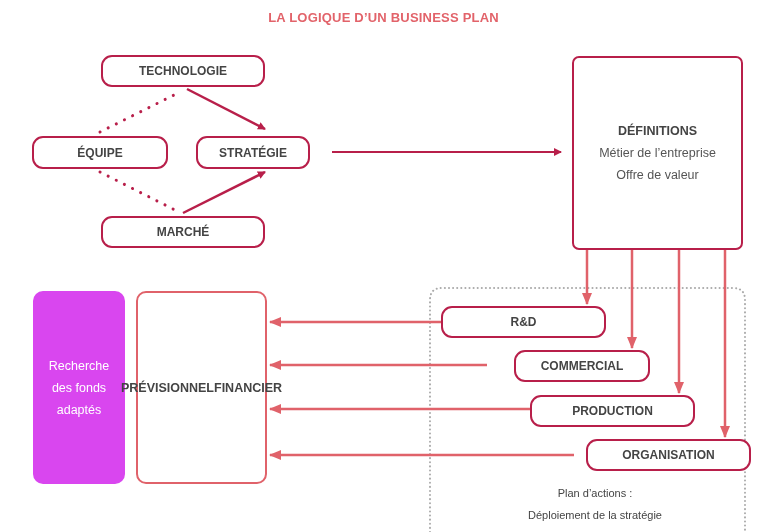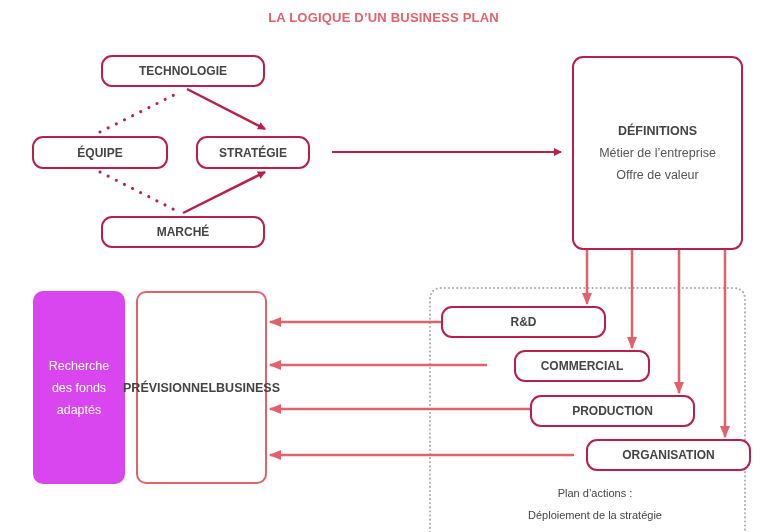--- a/index.html
+++ b/index.html
@@ -63,35 +63,35 @@
 <div class="box" style="left:32px;top:136px;width:136px;height:33px;">
   <span>ÉQUIPE</span>
 </div>
 <div class="box" style="left:196px;top:136px;width:114px;height:33px;">
   <span>STRATÉGIE</span>
 </div>
 <div class="box" style="left:101px;top:216px;width:164px;height:32px;">
   <span>MARCHÉ</span>
 </div>
 
-<div class="box defs" style="left:572px;top:56px;width:171px;height:194px;">
+<div class="box defs" style="left:572px;top:56px;width:171px;height:194px;border-radius:7px;">
   <span class="h">DÉFINITIONS</span>
   <span>Métier de l’entreprise</span>
   <span>Offre de valeur</span>
 </div>
 
 <div class="fund">
   <span>Recherche</span>
   <span>des fonds</span>
   <span>adaptés</span>
 </div>
 
 <div class="box light fin" style="left:136px;top:291px;width:131px;height:193px;">
   <span>PRÉVISIONNEL</span>
-  <span>BUSINESS</span>
+  <span>FINANCIER</span>
 </div>
 
 <div class="box" style="left:441px;top:306px;width:165px;height:32px;">
   <span>R&amp;D</span>
 </div>
 <div class="box" style="left:486px;top:350px;width:136px;height:32px;margin-left:28px;">
   <span>COMMERCIAL</span>
 </div>
 <div class="box" style="left:530px;top:395px;width:165px;height:32px;">
   <span>PRODUCTION</span>

